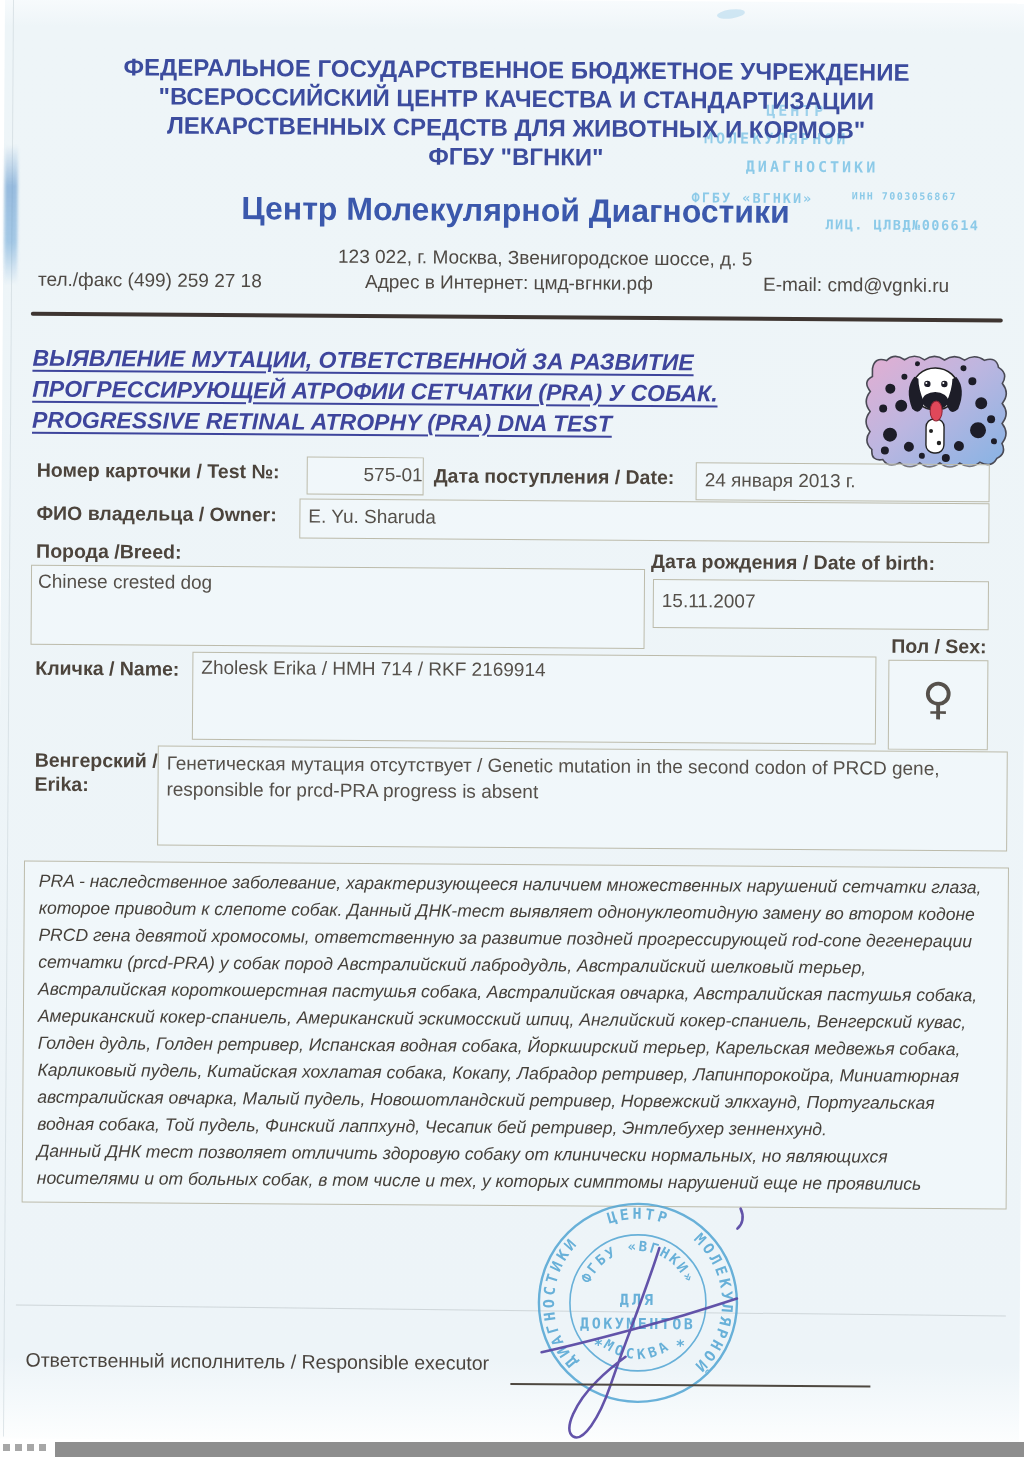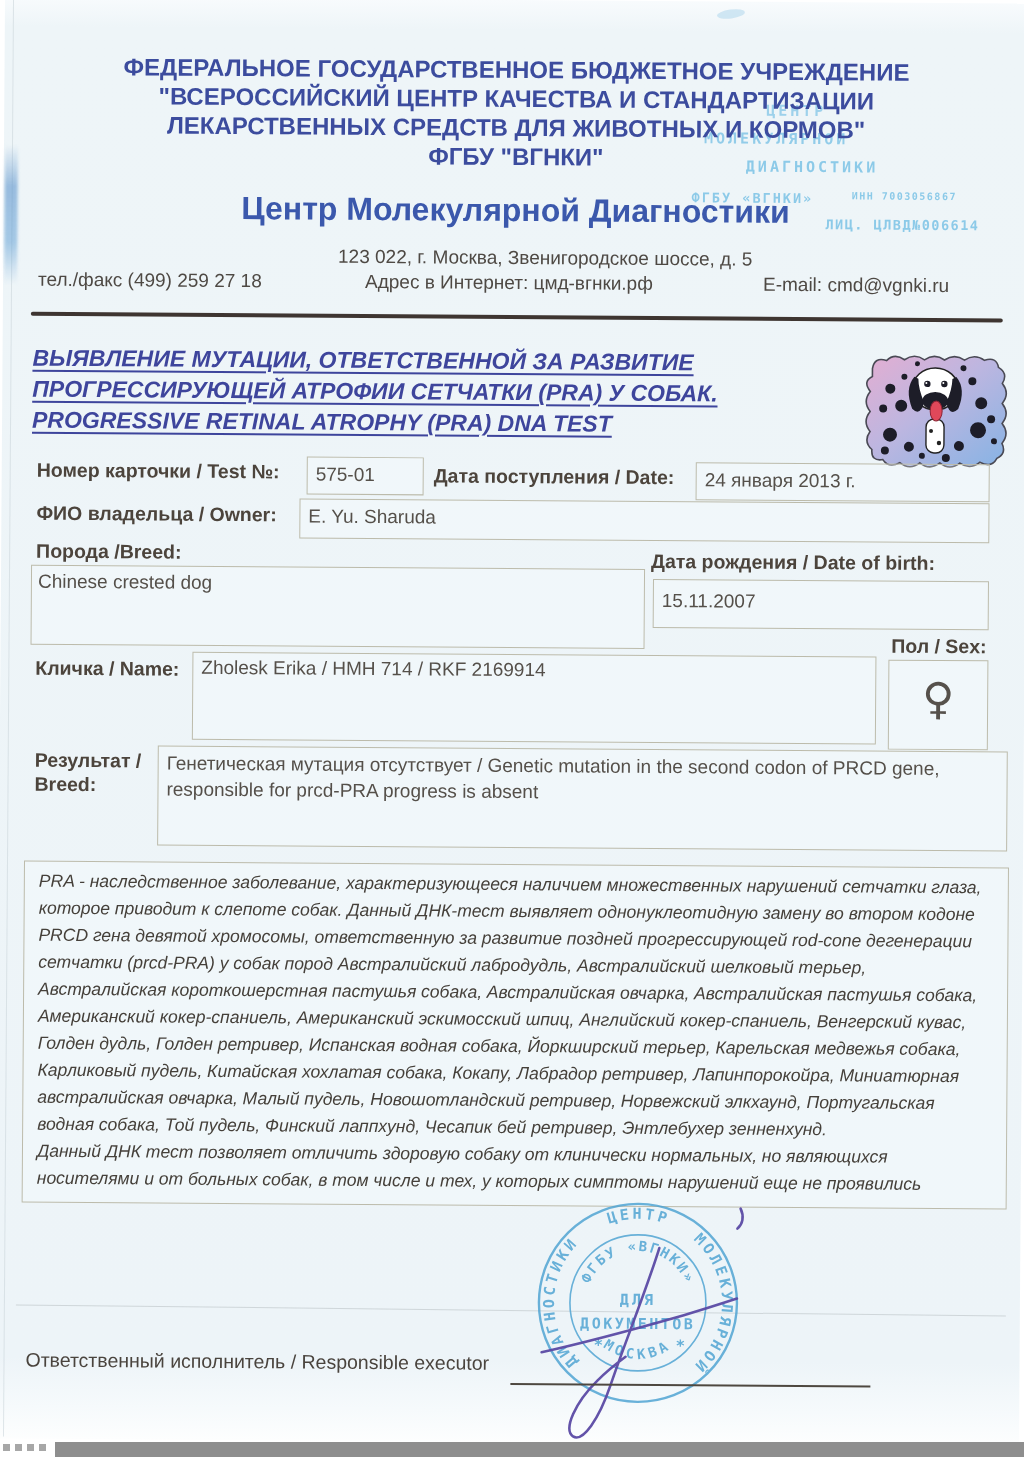--- a/index.html
+++ b/index.html
@@ -111,21 +111,21 @@
         <circle cx="84" cy="33" r="3.2" fill="#1d1d28"></circle>
       <circle cx="66" cy="32" r="1" fill="#fff"></circle>
         <circle cx="83" cy="32" r="1" fill="#fff"></circle>
       <ellipse cx="75" cy="50" rx="13" ry="9" fill="#1d1d28"></ellipse>
       <ellipse cx="76" cy="60" rx="6" ry="10" fill="#e0485a" stroke="#8c2333" stroke-width="1"></ellipse>
     </g>
   </svg>
 
   <div class="abs lbl" style="left:35px;top:462px;">Номер карточки / Test №:</div>
   <div class="abs box" style="left:305px;top:458px;width:115px;height:36px;">
-    <div class="val" style="margin:6px 0 0 8px;">575-01</div>
+    <div class="val" style="margin:6px 0 0 8px;text-align:right;">575-01</div>
   </div>
   <div class="abs lbl" style="left:432px;top:465px;">Дата поступления / Date:</div>
   <div class="abs box" style="left:694px;top:461px;width:292px;height:36px;">
     <div class="val" style="margin:6px 0 0 8px;">24 января 2013 г.</div>
   </div>
 
   <div class="abs lbl" style="left:35px;top:505px;">ФИО владельца / Owner:</div>
   <div class="abs box" style="left:298px;top:500px;width:688px;height:38px;">
     <div class="val" style="margin:6px 0 0 8px;">E. Yu. Sharuda</div>
   </div>
@@ -143,22 +143,22 @@
   <div class="abs lbl" style="left:836px;top:632px;width:150px;text-align:right;">Пол / Sex:</div>
 
   <div class="abs lbl" style="left:35px;top:660px;">Кличка / Name:</div>
   <div class="abs box" style="left:192px;top:654px;width:682px;height:86px;">
     <div class="val" style="margin:4px 0 0 8px;">Zholesk Erika / HMH 714 / RKF 2169914</div>
   </div>
   <div class="abs box" style="left:888px;top:657px;width:98px;height:88px;text-align:center;">
     <div class="sex-glyph" style="margin-top:12px;">♀</div>
   </div>
 
-  <div class="abs lbl" style="left:35px;top:752px;">Результат /</div>
-  <div class="abs lbl" style="left:35px;top:776px;">Breed:</div>
+  <div class="abs lbl" style="left:35px;top:752px;">Венгерский /</div>
+  <div class="abs lbl" style="left:35px;top:776px;">Erika:</div>
   <div class="abs box" style="left:158px;top:748px;width:848px;height:98px;">
     <div class="val" style="margin:4px 10px 0 8px;line-height:26px;">Генетическая мутация отсутствует / Genetic mutation in the second codon of PRCD gene, responsible for prcd-PRA progress is absent</div>
   </div>
 
   <div class="abs box para" style="left:25px;top:864px;width:985px;height:342px;box-sizing:border-box;padding:6px 14px;">
     <p>PRA - наследственное заболевание, характеризующееся наличием множественных нарушений сетчатки глаза, которое приводит к слепоте собак. Данный ДНК-тест выявляет однонуклеотидную замену во втором кодоне PRCD гена девятой хромосомы, ответственную за развитие поздней прогрессирующей rod-cone дегенерации сетчатки (prcd-PRA)  у собак пород Австралийский лабродудль, Австралийский шелковый терьер, Австралийская короткошерстная пастушья собака, Австралийская овчарка, Австралийская пастушья собака, Американский кокер-спаниель, Американский эскимосский шпиц, Английский кокер-спаниель, Венгерский кувас, Голден дудль, Голден ретривер, Испанская водная собака, Йоркширский  терьер, Карельская медвежья собака, Карликовый пудель, Китайская хохлатая собака, Кокапу, Лабрадор ретривер, Лапинпорокойра, Миниатюрная австралийская овчарка, Малый пудель, Новошотландский ретривер, Норвежский элкхаунд, Португальская водная собака, Той пудель, Финский лаппхунд, Чесапик бей ретривер, Энтлебухер зенненхунд.</p>
     <p>Данный ДНК тест позволяет отличить здоровую собаку от клинически нормальных, но являющихся носителями и от больных  собак, в том числе и тех, у которых симптомы нарушений еще не проявились</p>
   </div>
 
   <div class="abs faint-line" style="left:20px;top:1310px;width:990px;transform:rotate(0.25deg);"></div>

